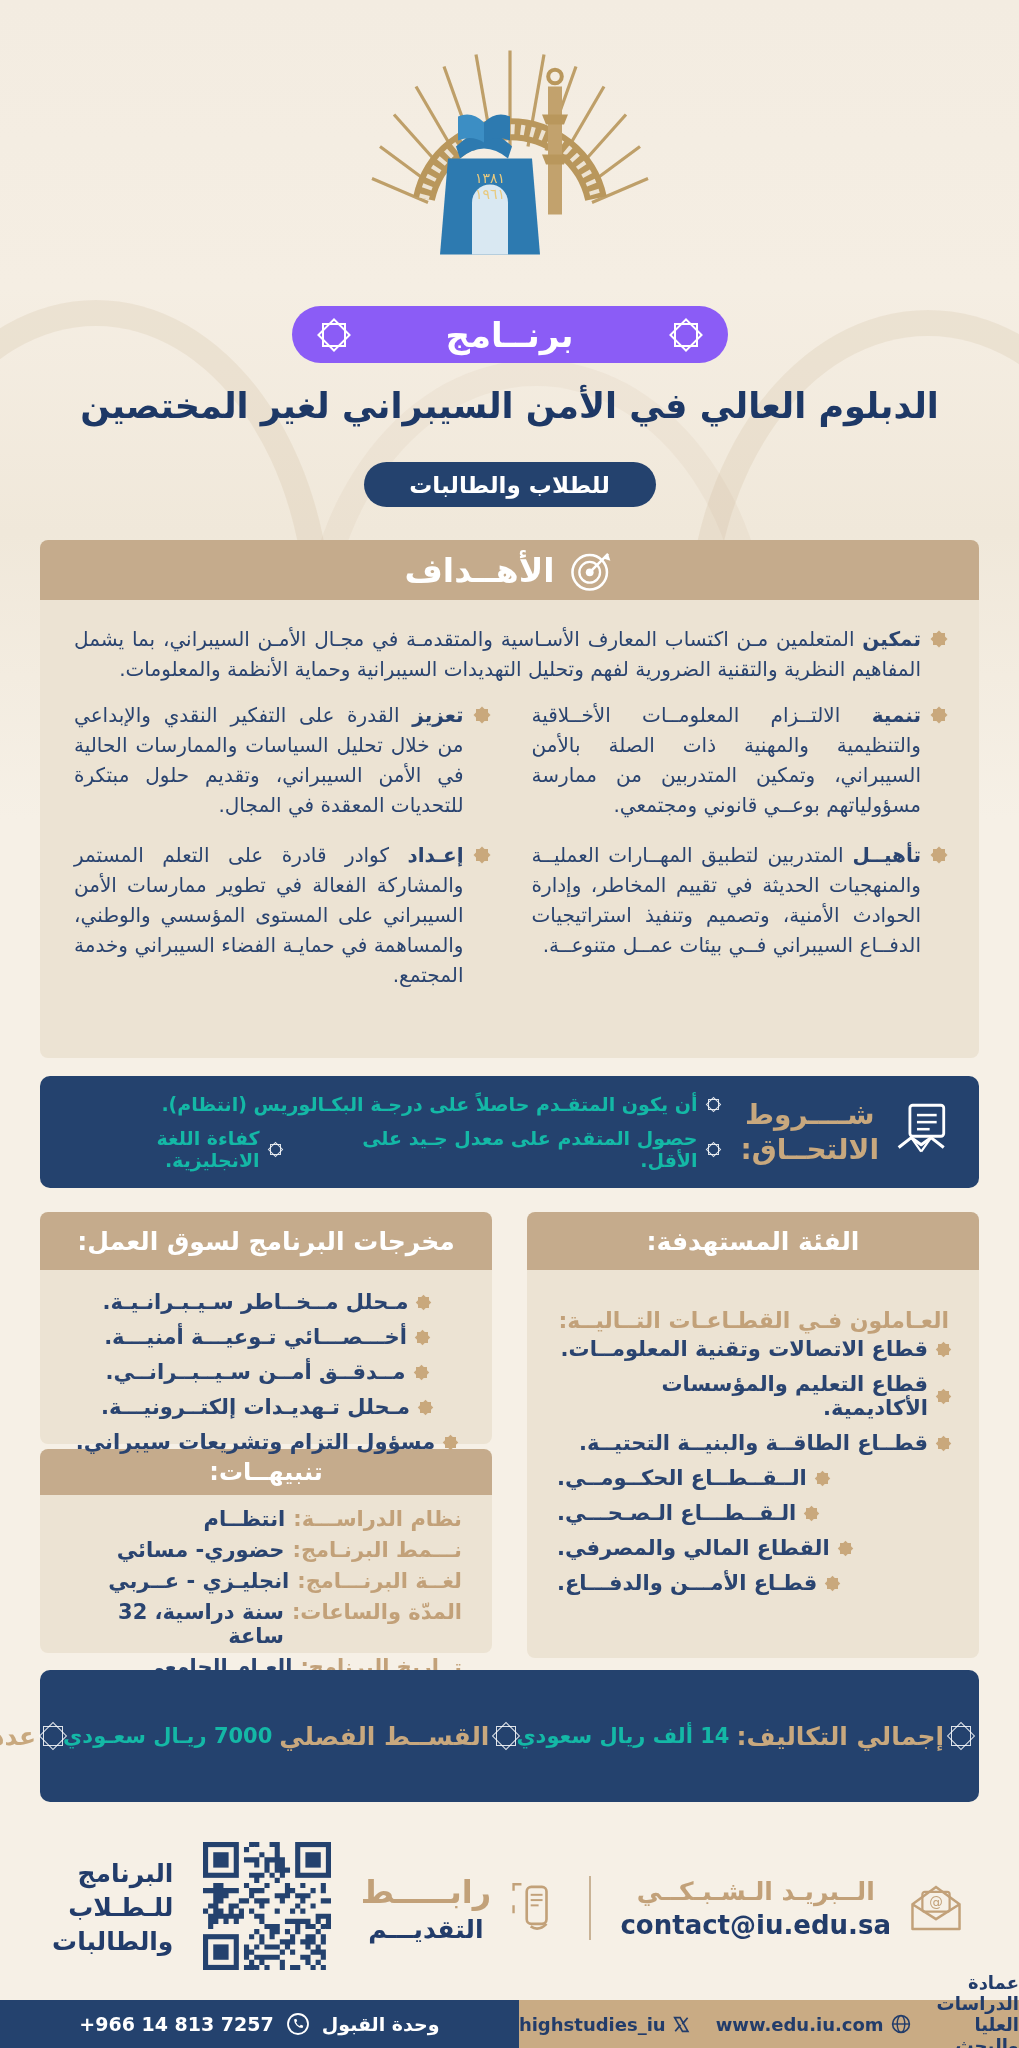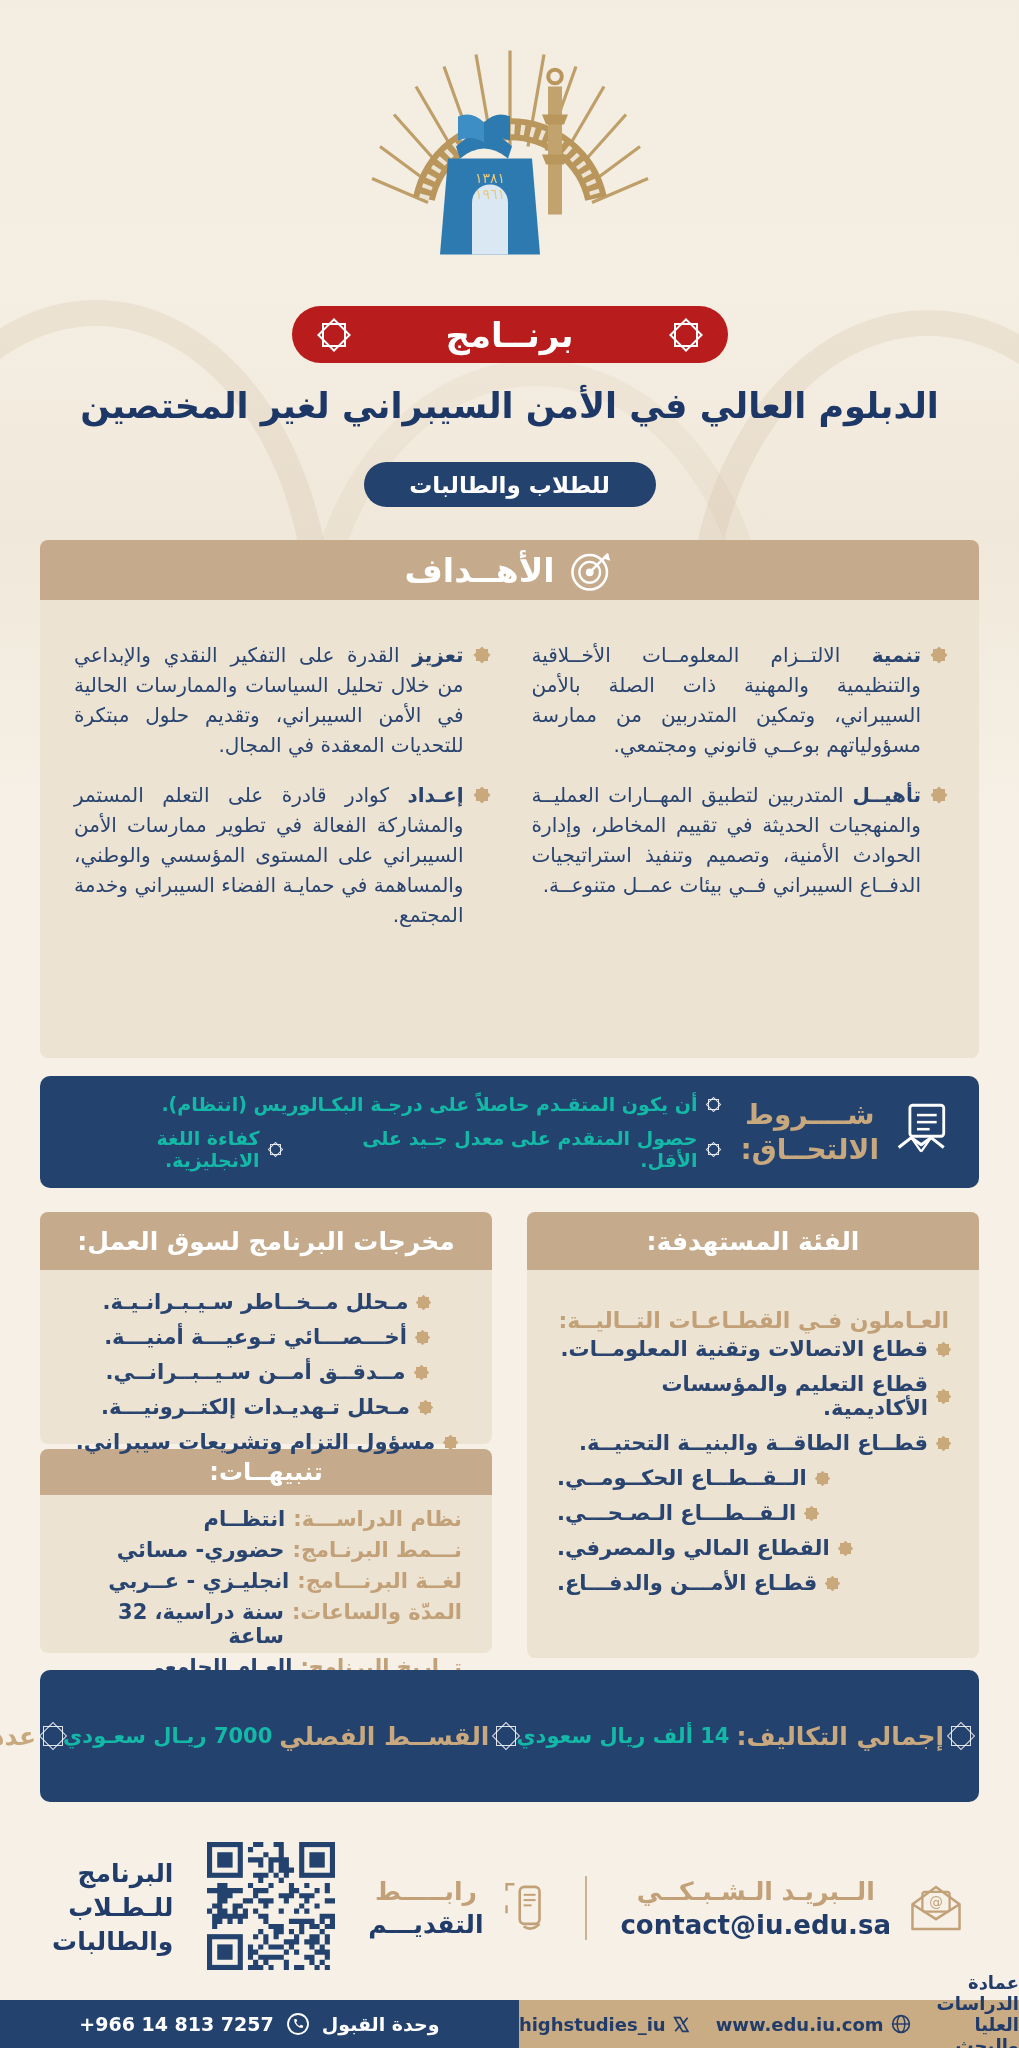--- a/index.html
+++ b/index.html
@@ -13,21 +13,21 @@
         border-radius:50% 50% 0 0 / 100% 100% 0 0;}
   .arch.a1{left:-140px;top:300px;width:420px;height:300px}
   .arch.a2{right:-150px;top:310px;width:430px;height:300px}
   .arch.a3{left:300px;top:360px;width:420px;height:280px;border-color:rgba(193,168,134,.10)}
 
   
   .logo-wrap{position:absolute;top:42px;left:0;right:0;display:flex;justify-content:center}
 
   
   .pill-program{position:absolute;top:306px;left:50%;transform:translateX(-50%);
-    width:436px;height:57px;background:#b91c1c;border-radius:30px;
+    width:436px;height:57px;background:#8b5cf6;border-radius:30px;
     display:flex;align-items:center;justify-content:flex-start;padding:0 30px;box-sizing:border-box}
   .pill-program .txt{color:#fff;font-size:34px;font-weight:700;flex:1;text-align:center}
   .page-title{position:absolute;top:386px;left:0;right:0;text-align:center;
     font-size:35px;font-weight:700;color:#1d3866}
   .pill-students{position:absolute;top:462px;left:50%;transform:translateX(-50%);
     min-width:292px;height:45px;background:#24426e;border-radius:23px;
     display:flex;align-items:center;justify-content:center;padding:0 30px;box-sizing:border-box;
     color:#fff;font-size:23px;font-weight:700}
 
   
@@ -89,21 +89,21 @@
   .vline{width:2px;background:rgba(255,255,255,.55);margin:14px 0}
 
   
   .footer-row{position:absolute;top:1828px;left:52px;right:52px;height:160px;
     display:flex;align-items:center;justify-content:space-between}
   .f-block{display:flex;align-items:center;gap:14px}
   .f-stack{display:flex;flex-direction:column;align-items:center;gap:4px}
   .f-lab{color:#c2a179;font-weight:700;font-size:25px;white-space:nowrap}
   .f-val{color:#223c6a;font-weight:700;font-size:26px;white-space:nowrap}
   .fdiv{width:2px;height:64px;background:#c9b famously;background:#c9b396}
-  .apply-l1{color:#c2a179;font-weight:700;font-size:25px}
+  .apply-l1{color:#c2a179;font-weight:700;font-size:32px}
   .apply-l2{color:#223c6a;font-weight:700;font-size:25px}
   .qr-note{color:#223c6a;font-weight:700;font-size:25px;line-height:1.35;
     white-space:pre-line;text-align:right}
   .ltr{direction:ltr;unicode-bidi:isolate}
 
   
   .bottom-bar{position:absolute;top:2000px;left:0;right:0;height:48px;display:flex;direction:ltr}
   .bb-navy{width:522px;background:#24426e;display:flex;align-items:center;justify-content:center;
     gap:12px;color:#fff;font-size:19px;font-weight:700;direction:rtl}
   .bb-tan{flex:1;background:#c9ab84;display:flex;align-items:center;justify-content:center;
@@ -165,20 +165,24 @@
     <svg width="46" height="46" viewBox="0 0 40 40">
       <circle cx="18" cy="22" r="15" fill="none" stroke="#fff" stroke-width="2.2"></circle>
       <circle cx="18" cy="22" r="9" fill="none" stroke="#fff" stroke-width="2"></circle>
       <circle cx="18" cy="22" r="3.4" fill="#fff"></circle>
       <line x1="18" y1="22" x2="34" y2="6" stroke="#fff" stroke-width="2.2"></line>
       <polygon points="34,6 36,12 30,10" fill="#fff"></polygon>
     </svg>
     <span>الأهــداف</span>
   </div>
   <div class="box">
+    <div class="obj">
+      <span class="s8 sz12"></span>
+      <p style="margin:0"><b>تمكين</b> <span>المتعلمين مـن اكتساب المعارف الأسـاسية والمتقدمـة في مجـال الأمـن السيبراني، بما يشمل المفاهيم النظرية والتقنية الضرورية لفهم وتحليل التهديدات السيبرانية وحماية الأنظمة والمعلومات.</span></p>
+    </div>
     <div class="obj-grid">
       <div class="obj">
         <span class="s8 sz12"></span>
         <p style="margin:0"><b>تنمية</b> <span>الالتــزام المعلومــات الأخــلاقية والتنظيمية والمهنية ذات الصلة بالأمن السيبراني، وتمكين المتدربين من ممارسة مسؤولياتهم بوعــي قانوني ومجتمعي.</span></p>
       </div>
       <div class="obj">
         <span class="s8 sz12"></span>
         <p style="margin:0"><b>تعزيز</b> <span>القدرة على التفكير النقدي والإبداعي من خلال تحليل السياسات والممارسات الحالية في الأمن السيبراني، وتقديم حلول مبتكرة للتحديات المعقدة في المجال.</span></p>
       </div>
       <div class="obj">

